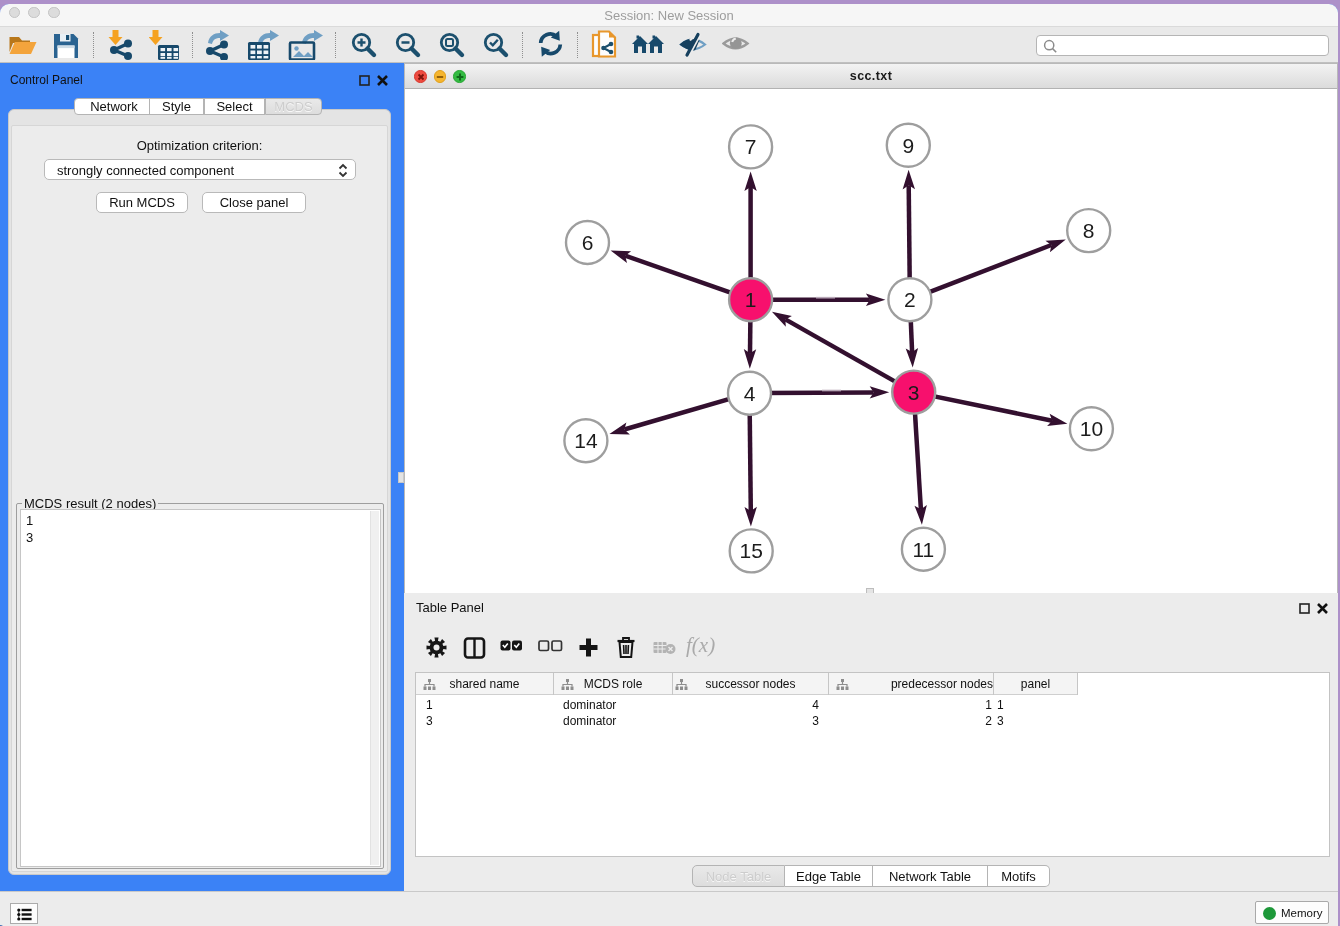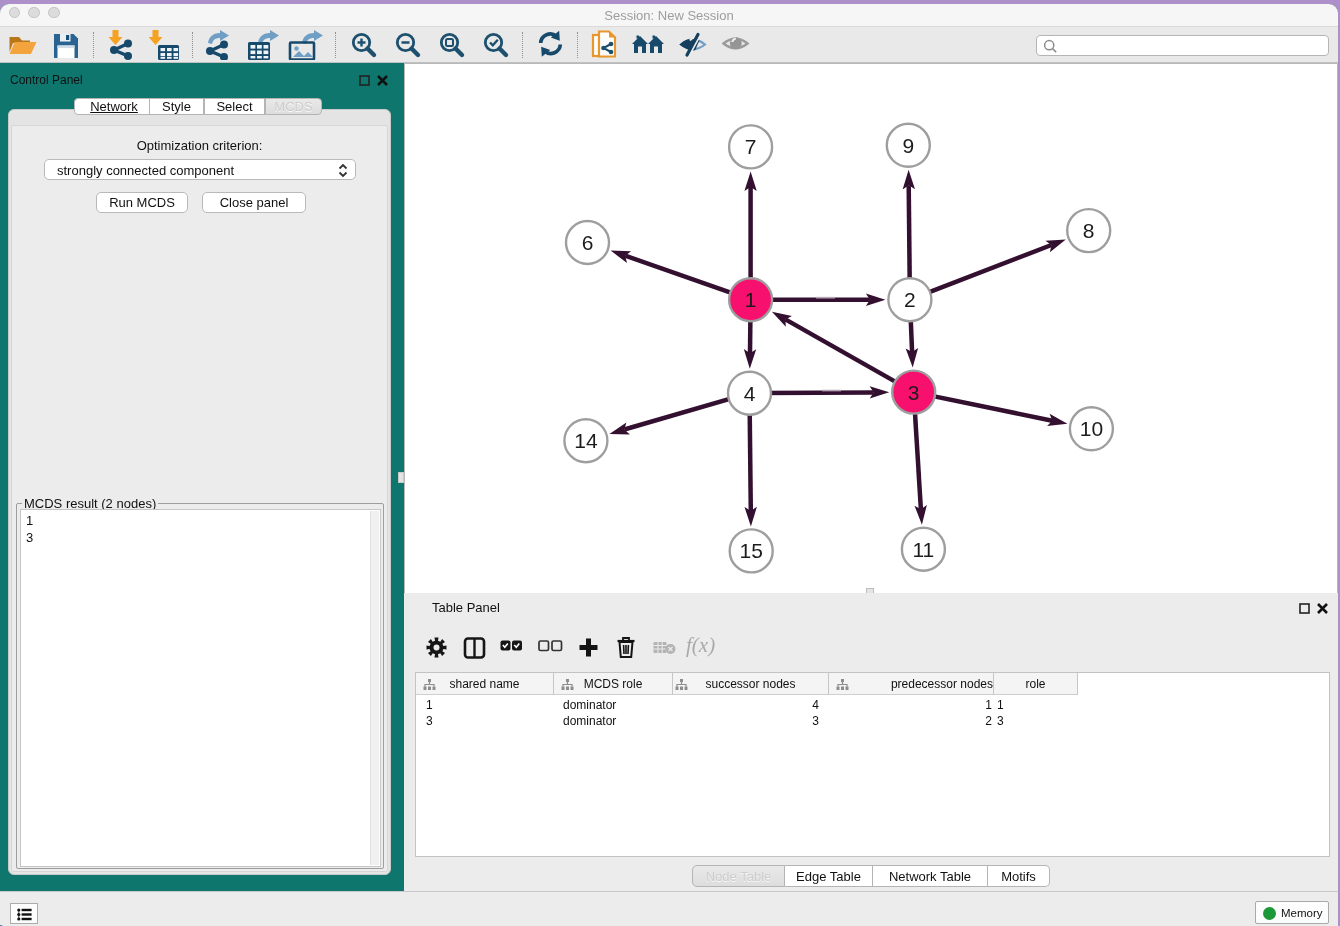--- a/index.html
+++ b/index.html
@@ -1,19 +1,19 @@
 <!DOCTYPE html>
 <html><head>
 <meta charset="utf-8">
 <style>
 * { margin:0; padding:0; box-sizing:border-box; }
 html,body { width:1340px; height:926px; overflow:hidden; }
 body { background:#ad90c9; font-family:"Liberation Sans",sans-serif; position:relative; }
 .abs { position:absolute; }
-#win { position:absolute; left:0; top:4px; width:1338px; height:922px; background:#0f766e; border-radius:9px 9px 0 0; overflow:hidden; }
+#win { position:absolute; left:0; top:4px; width:1338px; height:922px; background:#3b82f6; border-radius:9px 9px 0 0; overflow:hidden; }
 #titlebar { position:absolute; left:0; top:0; width:1338px; height:22px; background:#f6f6f6; }
 .tl { position:absolute; top:2.5px; width:11.5px; height:11.5px; border-radius:50%; background:#dcdcdc; border:1px solid #c3c3c3; }
 #wtitle { position:absolute; top:4px; left:0; width:1338px; text-align:center; font-size:13px; color:#9d9d9d; }
 #toolbar { position:absolute; left:0; top:22px; width:1338px; height:37px; background:#e9e9e9; border-top:1px solid #dadada; border-bottom:1px solid #c0c0c0; }
 .tsep { position:absolute; top:5px; height:26px; width:0; border-left:1px dotted #8f8f8f; }
 .ticon { position:absolute; top:3px; }
 #searchbox { position:absolute; left:1036px; top:8px; width:293px; height:21px; background:#fff; border:1px solid #b5b5b5; border-radius:4px; }
 .ptitle { font-size:12px; color:#111; }
 #cp-tabsbox { position:absolute; left:8px; top:105px; width:383px; height:766px; background:#e4e4e4; border:1px solid #c9c9c9; border-radius:6px; }
 #cp-inner { position:absolute; left:11px; top:121px; width:377px; height:747px; background:#ececec; border:1px solid #d6d6d6; border-radius:2px; }
@@ -189,21 +189,21 @@
 
   <div class="abs ptitle" style="left:10px;top:69px;">Control Panel</div>
   <svg class="abs" style="left:359px;top:71px;" width="11" height="11" viewBox="0 0 11 11">
       <rect x="1" y="1" width="9" height="9" fill="none" stroke="#222" stroke-width="1.6"></rect>
     </svg>
   <svg class="abs" style="left:376px;top:70px;" width="13" height="13" viewBox="0 0 13 13">
       <path d="M2,2 L11,11 M11,2 L2,11" stroke="#111" stroke-width="2.6"></path>
     </svg>
   <div id="cp-tabsbox"></div>
   <div id="cp-inner"></div>
-  <div class="tab" style="left:74px;width:80px;border-radius:4px 0 0 4px;text-decoration:underline;">Network</div>
+  <div class="tab" style="left:74px;width:80px;border-radius:4px 0 0 4px;">Network</div>
   <div class="tab" style="left:149px;width:55px;">Style</div>
   <div class="tab" style="left:204px;width:61px;">Select</div>
   <div class="tab tabsel" style="left:265px;width:57px;border-radius:0 4px 4px 0;">MCDS</div>
   <div class="abs" style="left:11px;top:134px;width:377px;text-align:center;font-size:13px;color:#111;">Optimization criterion:</div>
   <div class="abs" style="left:44px;top:155px;width:312px;height:21px;background:#fff;border:1px solid #b9b9b9;border-radius:5px;">
     <span style="position:absolute;left:12px;top:3px;font-size:13px;color:#111;">strongly connected component</span>
     <svg style="position:absolute;right:6px;top:3px;" width="12" height="15" viewBox="0 0 12 15">
       <path d="M2.5,5.5 L6,2 L9.5,5.5" fill="none" stroke="#333" stroke-width="1.8"></path>
       <path d="M2.5,9.5 L6,13 L9.5,9.5" fill="none" stroke="#333" stroke-width="1.8"></path>
     </svg>
@@ -215,20 +215,35 @@
     <span style="position:absolute;left:5px;top:-8px;background:#ececec;font-size:13px;color:#111;padding:0 2px;">MCDS result (2 nodes)</span>
     <div style="position:absolute;left:3px;top:5px;width:361px;height:358px;background:#fff;border:1px solid #c6c6c6;">
       <div style="position:absolute;left:5px;top:3px;font-size:13px;color:#111;line-height:16.5px;">1<br>3</div>
       <div style="position:absolute;right:1px;top:1px;bottom:1px;width:9px;background:#f0f0f0;border-left:1px solid #e2e2e2;"></div>
     </div>
   </div>
 
   <div class="abs" style="left:398px;top:468px;width:6px;height:11px;background:#e3e3e3;border:1px solid #c8c8c8;"></div>
 
   <div id="nw">
+    <div id="nw-title">
+      <span class="tl2" style="left:9px;background:#ee4b40;border:1px solid #d8382d;"></span>
+      <svg style="position:absolute;left:11.5px;top:8.5px;" width="8" height="8" viewBox="0 0 8 8">
+          <path d="M1.5,1.5 L6.5,6.5 M6.5,1.5 L1.5,6.5" stroke="#7e120b" stroke-width="1.8"></path>
+        </svg>
+      <span class="tl2" style="left:28.7px;background:#f6b52e;border:1px solid #dfa01c;"></span>
+      <svg style="position:absolute;left:31px;top:8.5px;" width="8" height="8" viewBox="0 0 8 8">
+          <path d="M0.8,4 h6.4" stroke="#93610a" stroke-width="2"></path>
+        </svg>
+      <span class="tl2" style="left:48.4px;background:#33bb42;border:1px solid #27a633;"></span>
+      <svg style="position:absolute;left:50.7px;top:8.5px;" width="8" height="8" viewBox="0 0 8 8">
+          <path d="M4,0.6 v6.8 M0.6,4 h6.8" stroke="#0f6a1a" stroke-width="2"></path>
+        </svg>
+      <div style="position:absolute;left:0;top:5px;width:932px;text-align:center;font-size:12.5px;font-weight:700;letter-spacing:0.4px;color:#1a1a1a;">scc.txt</div>
+    </div>
     <div id="nw-canvas">
         <svg width="933" height="504" viewBox="0 0 933 504" style="position:absolute;left:0;top:0;" font-family="&quot;Liberation Sans&quot;,sans-serif">
           <line x1="345.6" y1="209.7" x2="345.6" y2="96.9" stroke="#33102f" stroke-width="4.5"></line>
           <polygon points="345.6,81.4 351.8,100.9 345.6,96.9 339.4,100.9" fill="#33102f"></polygon>
           <line x1="345.6" y1="209.7" x2="220.2" y2="165.7" stroke="#33102f" stroke-width="4.5"></line>
           <polygon points="205.6,160.6 226.1,161.2 220.2,165.7 222.0,172.9" fill="#33102f"></polygon>
           <line x1="345.6" y1="209.7" x2="464.9" y2="209.7" stroke="#33102f" stroke-width="4.5"></line>
           <polygon points="480.4,209.7 460.9,215.9 464.9,209.7 460.9,203.5" fill="#33102f"></polygon>
           <line x1="345.6" y1="209.7" x2="345.0" y2="263.2" stroke="#33102f" stroke-width="4.5"></line>
           <polygon points="344.8,278.7 338.8,259.1 345.0,263.2 351.2,259.3" fill="#33102f"></polygon>
@@ -275,21 +290,21 @@
           <circle cx="180.9" cy="350.7" r="21.5" fill="#ffffff" stroke="#9e9e9e" stroke-width="2.4"></circle>
           <text x="180.9" y="358.1" font-size="21" fill="#1c1c1c" text-anchor="middle">14</text>
           <circle cx="346.2" cy="460.9" r="21.5" fill="#ffffff" stroke="#9e9e9e" stroke-width="2.4"></circle>
           <text x="346.2" y="468.3" font-size="21" fill="#1c1c1c" text-anchor="middle">15</text>
         </svg>
       </div>
     <div style="position:absolute;left:461px;top:524px;width:8px;height:6px;background:#e4e4e4;border:1px solid #bdbdbd;"></div>
   </div>
 
   <div id="tp">
-    <div style="position:absolute;left:12px;top:7px;font-size:13px;color:#111;margin-left:16px;">Table Panel</div>
+    <div style="position:absolute;left:12px;top:7px;font-size:13px;color:#111;">Table Panel</div>
     <svg style="position:absolute;left:895px;top:10px;" width="11" height="11" viewBox="0 0 11 11">
         <rect x="1" y="1" width="9" height="9" fill="none" stroke="#222" stroke-width="1.6"></rect>
       </svg>
     <svg style="position:absolute;left:912px;top:9px;" width="13" height="13" viewBox="0 0 13 13">
         <path d="M2,2 L11,11 M11,2 L2,11" stroke="#111" stroke-width="2.6"></path>
       </svg>
 
     <svg style="position:absolute;left:22px;top:44px;" width="21" height="21" viewBox="0 0 21 21">
         <path d="M6.66,4.65  A7.0,7.0 0 0 1 9.08,3.65  L8.43,0.51 L12.57,0.51 L11.92,3.65  A7.0,7.0 0 0 1 14.34,4.65  L16.10,1.97 L19.03,4.90 L16.35,6.66  A7.0,7.0 0 0 1 17.35,9.08  L20.49,8.43 L20.49,12.57 L17.35,11.92  A7.0,7.0 0 0 1 16.35,14.34  L19.03,16.10 L16.10,19.03 L14.34,16.35  A7.0,7.0 0 0 1 11.92,17.35  L12.57,20.49 L8.43,20.49 L9.08,17.35  A7.0,7.0 0 0 1 6.66,16.35  L4.90,19.03 L1.97,16.10 L4.65,14.34  A7.0,7.0 0 0 1 3.65,11.92  L0.51,12.57 L0.51,8.43 L3.65,9.08  A7.0,7.0 0 0 1 4.65,6.66  L1.97,4.90 L4.90,1.97 L6.66,4.65 Z" fill="#161616"></path>
         <circle cx="10.5" cy="10.5" r="3" fill="#ececec"></circle>
@@ -367,21 +382,21 @@
       <svg style="position:absolute;left:420px;top:6px;" width="13" height="12" viewBox="0 0 13 12">
           <g fill="#8d8d8d">
             <rect x="5" y="0" width="3" height="3"></rect>
             <rect x="0.5" y="7.5" width="3" height="3.5"></rect>
             <rect x="5" y="7.5" width="3" height="3.5"></rect>
             <rect x="9.5" y="7.5" width="3" height="3.5"></rect>
           </g>
           <path d="M6.5,3 v2.5 M2,7.5 v-2 h9 v2" fill="none" stroke="#8d8d8d" stroke-width="1.2"></path>
         </svg>
       <div style="position:absolute;left:413px;top:0;width:165px;height:22px;line-height:22px;text-align:right;border-right:1px solid #c6c6c6;">predecessor nodes</div>
-      <div style="position:absolute;left:578px;top:0;width:84px;height:22px;line-height:22px;text-align:center;border-right:1px solid #c6c6c6;">role</div>
+      <div style="position:absolute;left:578px;top:0;width:84px;height:22px;line-height:22px;text-align:center;border-right:1px solid #c6c6c6;">panel</div>
       <div style="position:absolute;left:10px;top:24px;line-height:16.4px;">1<br>3</div>
       <div style="position:absolute;left:147px;top:24px;line-height:16.4px;">dominator<br>dominator</div>
       <div style="position:absolute;left:257px;top:24px;width:146px;text-align:right;line-height:16.4px;">4<br>3</div>
       <div style="position:absolute;left:413px;top:24px;width:163px;text-align:right;line-height:16.4px;">1<br>2</div>
       <div style="position:absolute;left:581px;top:24px;line-height:16.4px;">1<br>3</div>
     </div>
 
     <div style="position:absolute;left:288px;top:272px;width:93px;height:22px;background:linear-gradient(#e9e9e9,#dddddd);border:1px solid #b4b4b4;border-radius:5px 0 0 5px;font-size:13px;color:#cdcdcd;text-shadow:0 1px 0 #f8f8f8;text-align:center;line-height:21px;">Node Table</div>
     <div style="position:absolute;left:381px;top:272px;width:88px;height:22px;background:#fff;border:1px solid #b4b4b4;border-left:none;font-size:13px;color:#111;text-align:center;line-height:21px;">Edge Table</div>
     <div style="position:absolute;left:469px;top:272px;width:115px;height:22px;background:#fff;border:1px solid #b4b4b4;border-left:none;font-size:13px;color:#111;text-align:center;line-height:21px;">Network Table</div>

